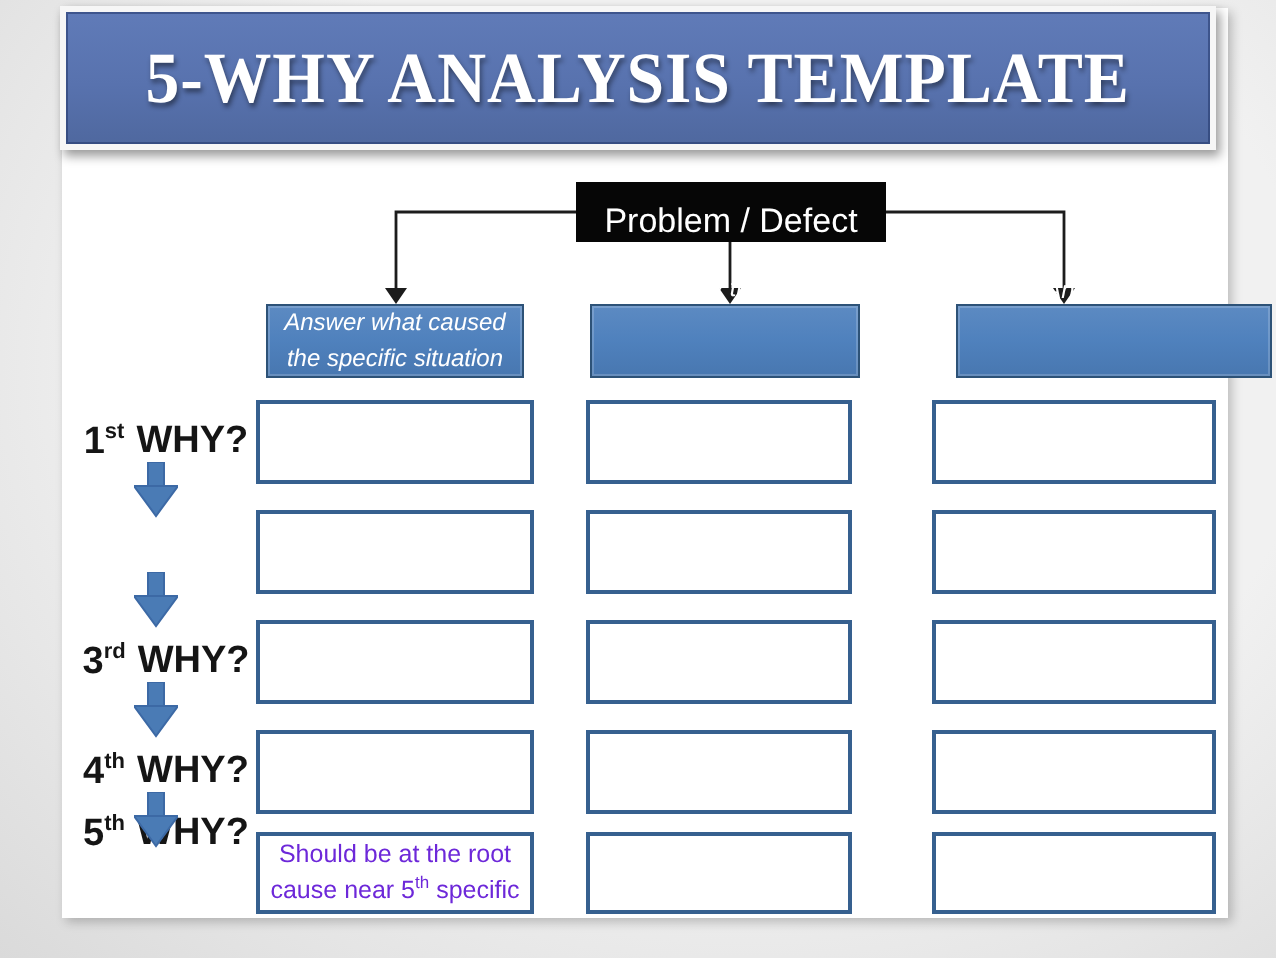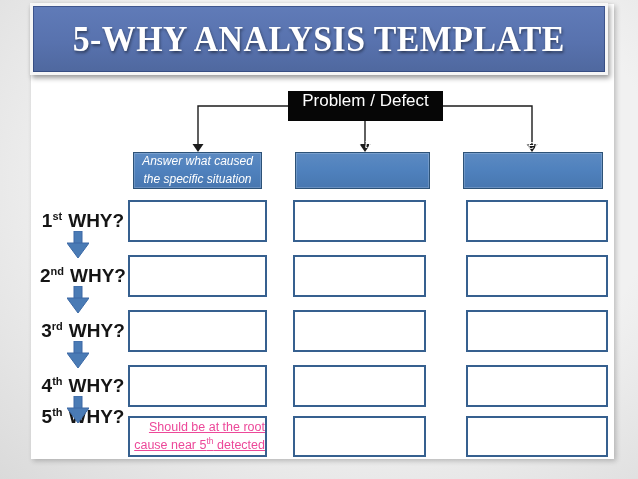--- a/index.html
+++ b/index.html
@@ -24,54 +24,54 @@
   .title-banner h1{
     margin:0; color:#ffffff; font-family:"Liberation Serif", serif;
     font-size:36px; font-weight:bold; letter-spacing:.5px;
     text-shadow:1px 2px 3px rgba(0,0,0,.45); white-space:nowrap;
     transform:scaleX(.94);
   }
   
   .problem-box{
     position:absolute; left:288px; top:91px; width:155px; height:30px;
     background:#060606; color:#ffffff; font-size:17px;
-    display:flex; align-items:flex-start; justify-content:center; white-space:nowrap;
+    display:flex; align-items:flex-end; justify-content:center; white-space:nowrap;
   }
   
   .connectors{position:absolute; left:0; top:0;}
   .connectors path{stroke:#1c1c1c; stroke-width:1.4; fill:none;}
   .connectors polygon{fill:#1c1c1c;}
   
   .hdr{
     position:absolute; top:152px; height:37px; box-sizing:border-box;
     background:linear-gradient(180deg,#5c8ac2 0%, #4f81bd 50%, #4877b0 100%);
     border:1px solid #2d5277; color:#ffffff;
     font-size:12px; font-style:italic; text-align:center; line-height:1.42;
     display:flex; flex-direction:column; justify-content:center;
     box-shadow:inset 0 0 0 1px rgba(255,255,255,.18);
   }
   .hdr.h1{left:133px; width:129px;}
   .hdr.h2{left:295px; width:135px;gap:35px;}
-  .hdr.h3{left:463px; width:140px;gap:32px;}
+  .hdr.h3{left:478px; width:158px;gap:32px;}
   
   .abox{
     position:absolute; box-sizing:border-box; background:#ffffff;
     border:2px solid #36608f;
   }
   .c1{left:128px; width:139px;}
   .c2{left:293px; width:133px;}
   .c3{left:466px; width:142px;}
   .r1{top:200px; height:42px;}
   .r2{top:255px; height:42px;}
   .r3{top:310px; height:42px;}
   .r4{top:365px; height:42px;}
   .r5{top:416px; height:41px;}
   .note{
-    color:#ec4899; font-size:12.5px; text-align:right; line-height:1.32;
-    display:flex; flex-direction:column; justify-content:center;text-decoration:underline;
+    color:#6d28d9; font-size:12.5px; text-align:center; line-height:1.32;
+    display:flex; flex-direction:column; justify-content:center;
   }
   .note sup{font-size:8.5px;}
   
   .why{
     position:absolute; left:36px; width:94px; height:22px;
     color:#151515; font-size:19px; font-weight:600; white-space:nowrap;text-align:center;
   }
   .why sup{font-size:11px; font-weight:600;}
   .why .why-word{margin-left:6px;}
   .why.w1{top:210px;} .why.w2{top:265px;} .why.w3{top:320px;}
@@ -113,21 +113,20 @@
   <div class="hdr h2">
     <span>Answer why the problem</span>
     <span>wasn’t question</span>
   </div>
   <div class="hdr h3">
     <span>Answer what</span>
     <span>system(s) failed</span>
   </div>
 
   <div class="why w1"><span>1</span><sup>st</sup><span class="why-word">WHY?</span></div>
-  <div class="why w2"><span>2</span><sup>nd</sup><span class="why-word">WHY?</span></div>
   <div class="why w3"><span>3</span><sup>rd</sup><span class="why-word">WHY?</span></div>
   <div class="why w4"><span>4</span><sup>th</sup><span class="why-word">WHY?</span></div>
   <div class="why w5"><span>5</span><sup>th</sup><span class="why-word">WHY?</span></div>
 
   <div class="blockarrow a1"><svg width="22" height="28">
         <rect x="7" y="0" width="8" height="13"></rect>
         <polygon points="0,12 22,12 11,27"></polygon>
       </svg></div>
   <div class="blockarrow a2"><svg width="22" height="28">
         <rect x="7" y="0" width="8" height="13"></rect>
@@ -153,18 +152,18 @@
   <div class="abox c1 r3"></div>
   <div class="abox c2 r3"></div>
   <div class="abox c3 r3"></div>
 
   <div class="abox c1 r4"></div>
   <div class="abox c2 r4"></div>
   <div class="abox c3 r4"></div>
 
   <div class="abox c1 r5 note">
     <span>Should be at the root</span>
-    <span><span>cause near 5</span><sup>th</sup><span> detected</span></span>
+    <span><span>cause near 5</span><sup>th</sup><span> specific</span></span>
   </div>
   <div class="abox c2 r5"></div>
   <div class="abox c3 r5"></div>
 
 </div>
 
 </body></html>

